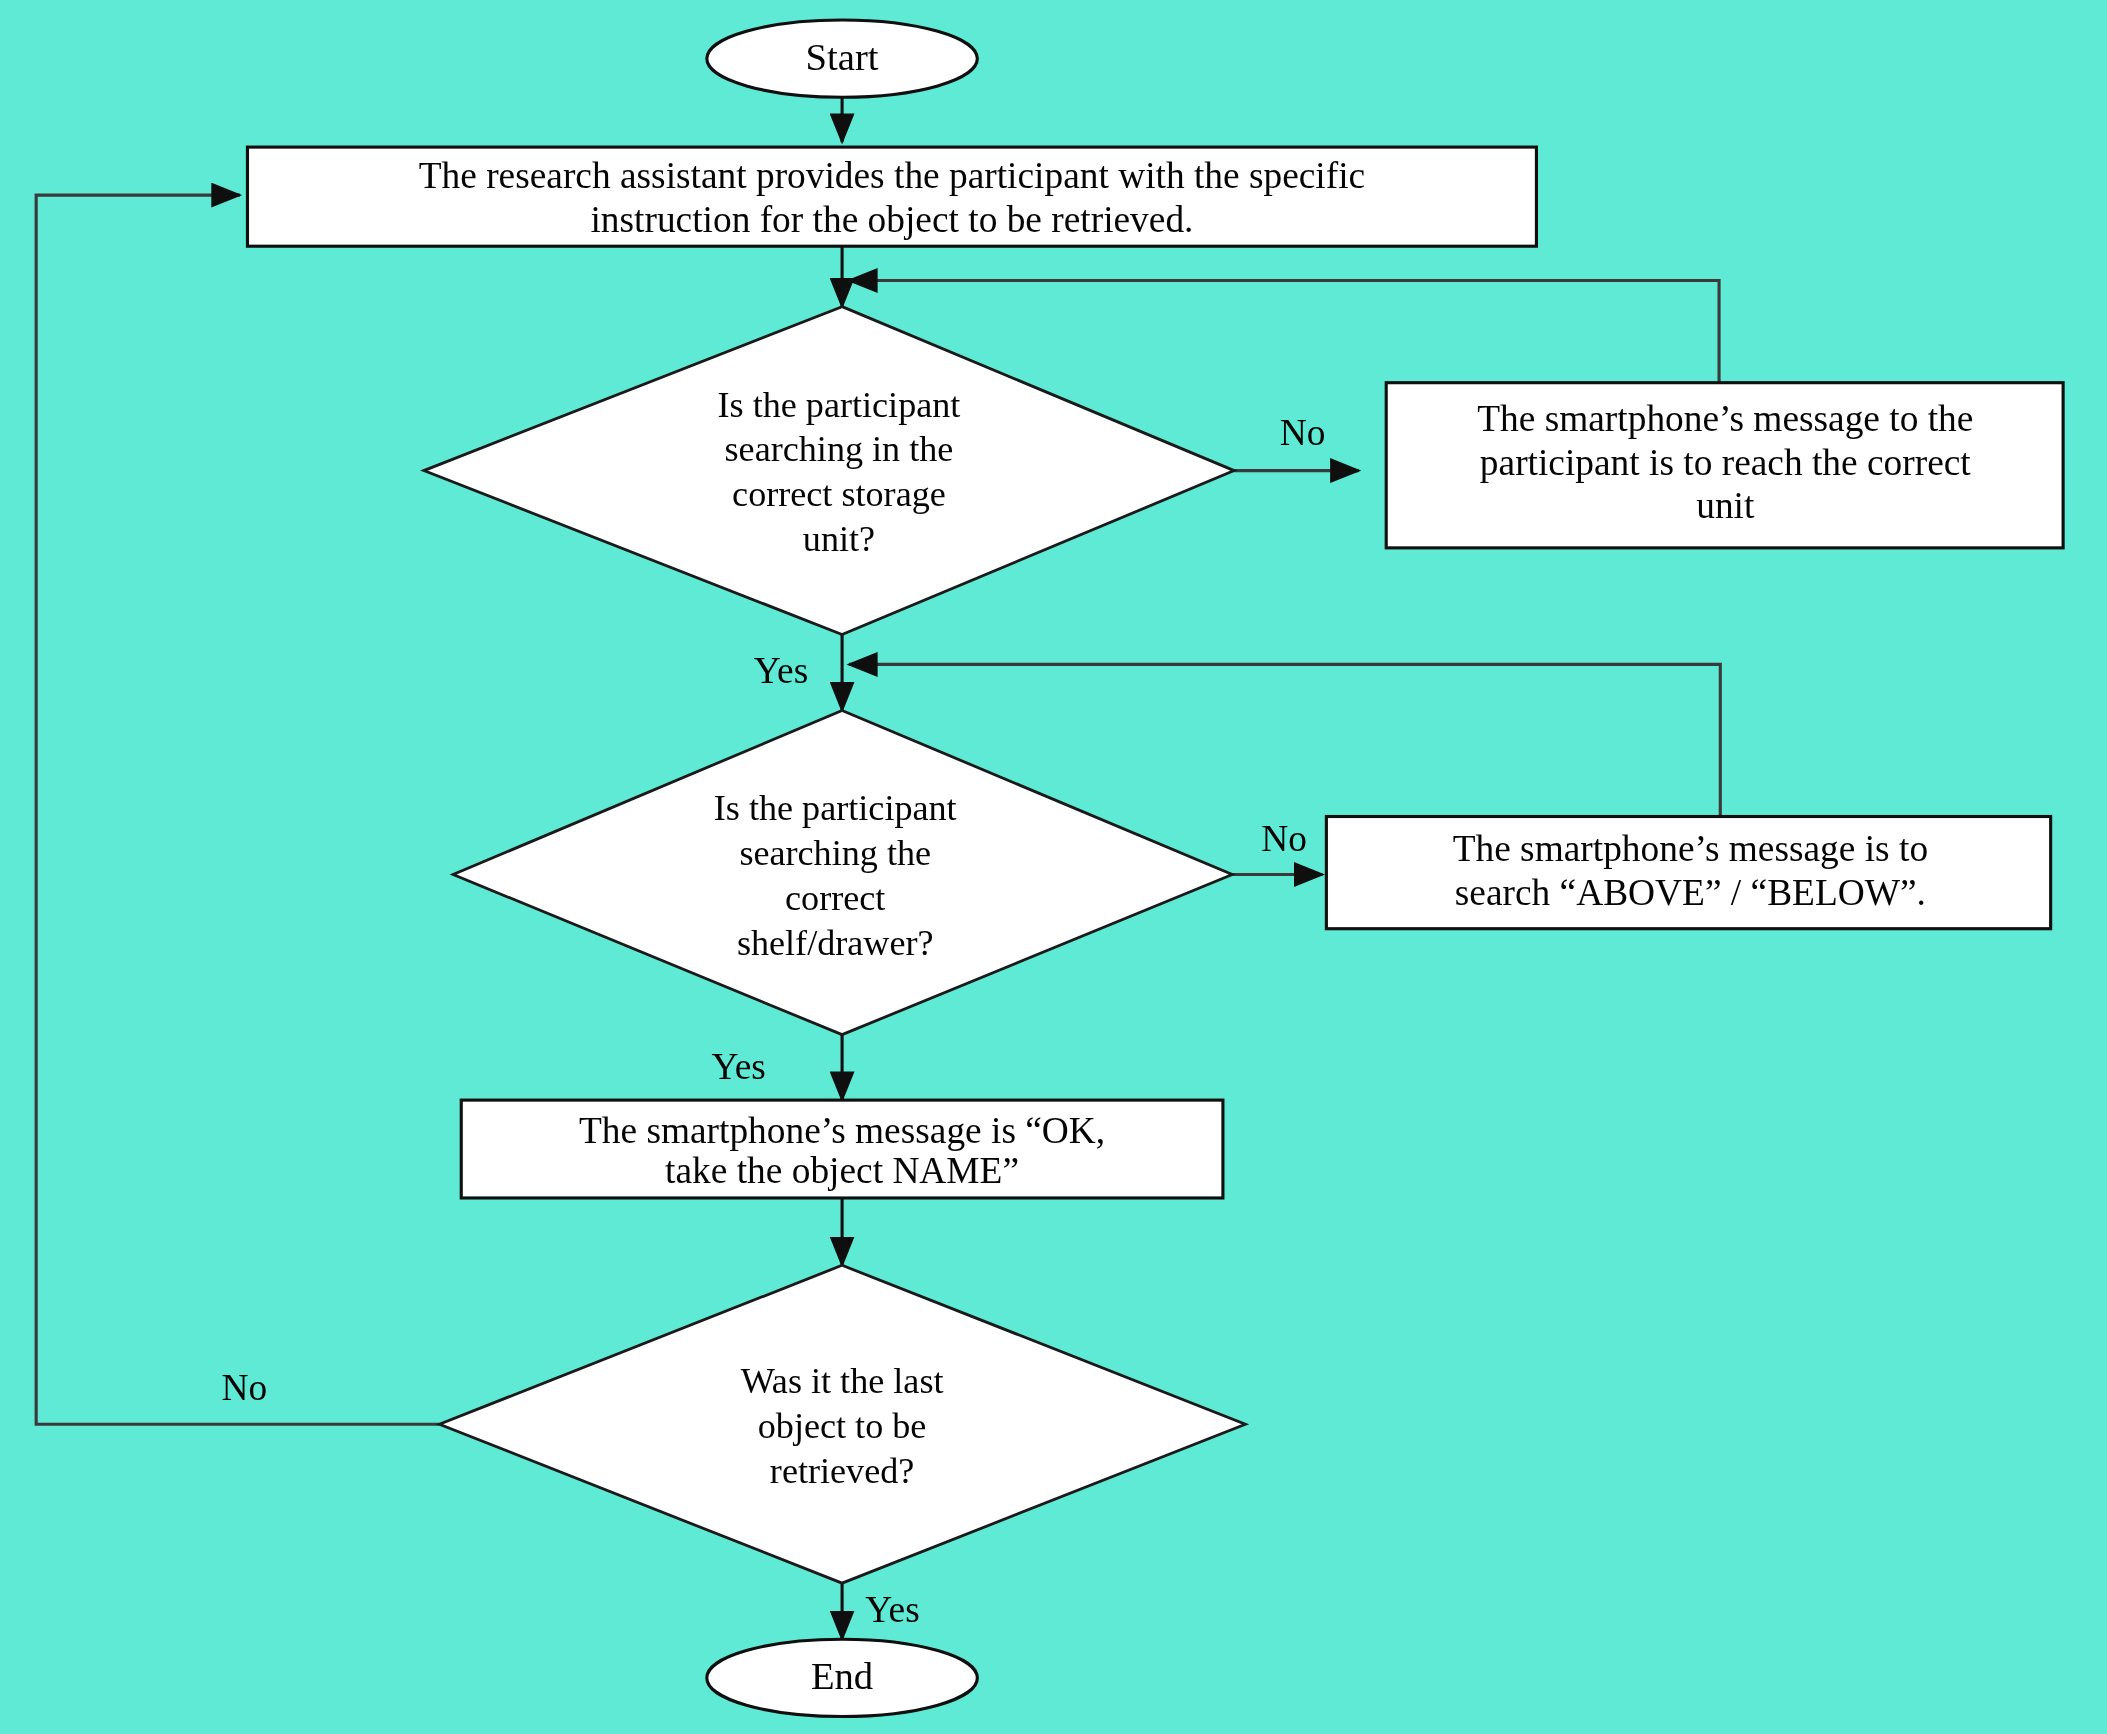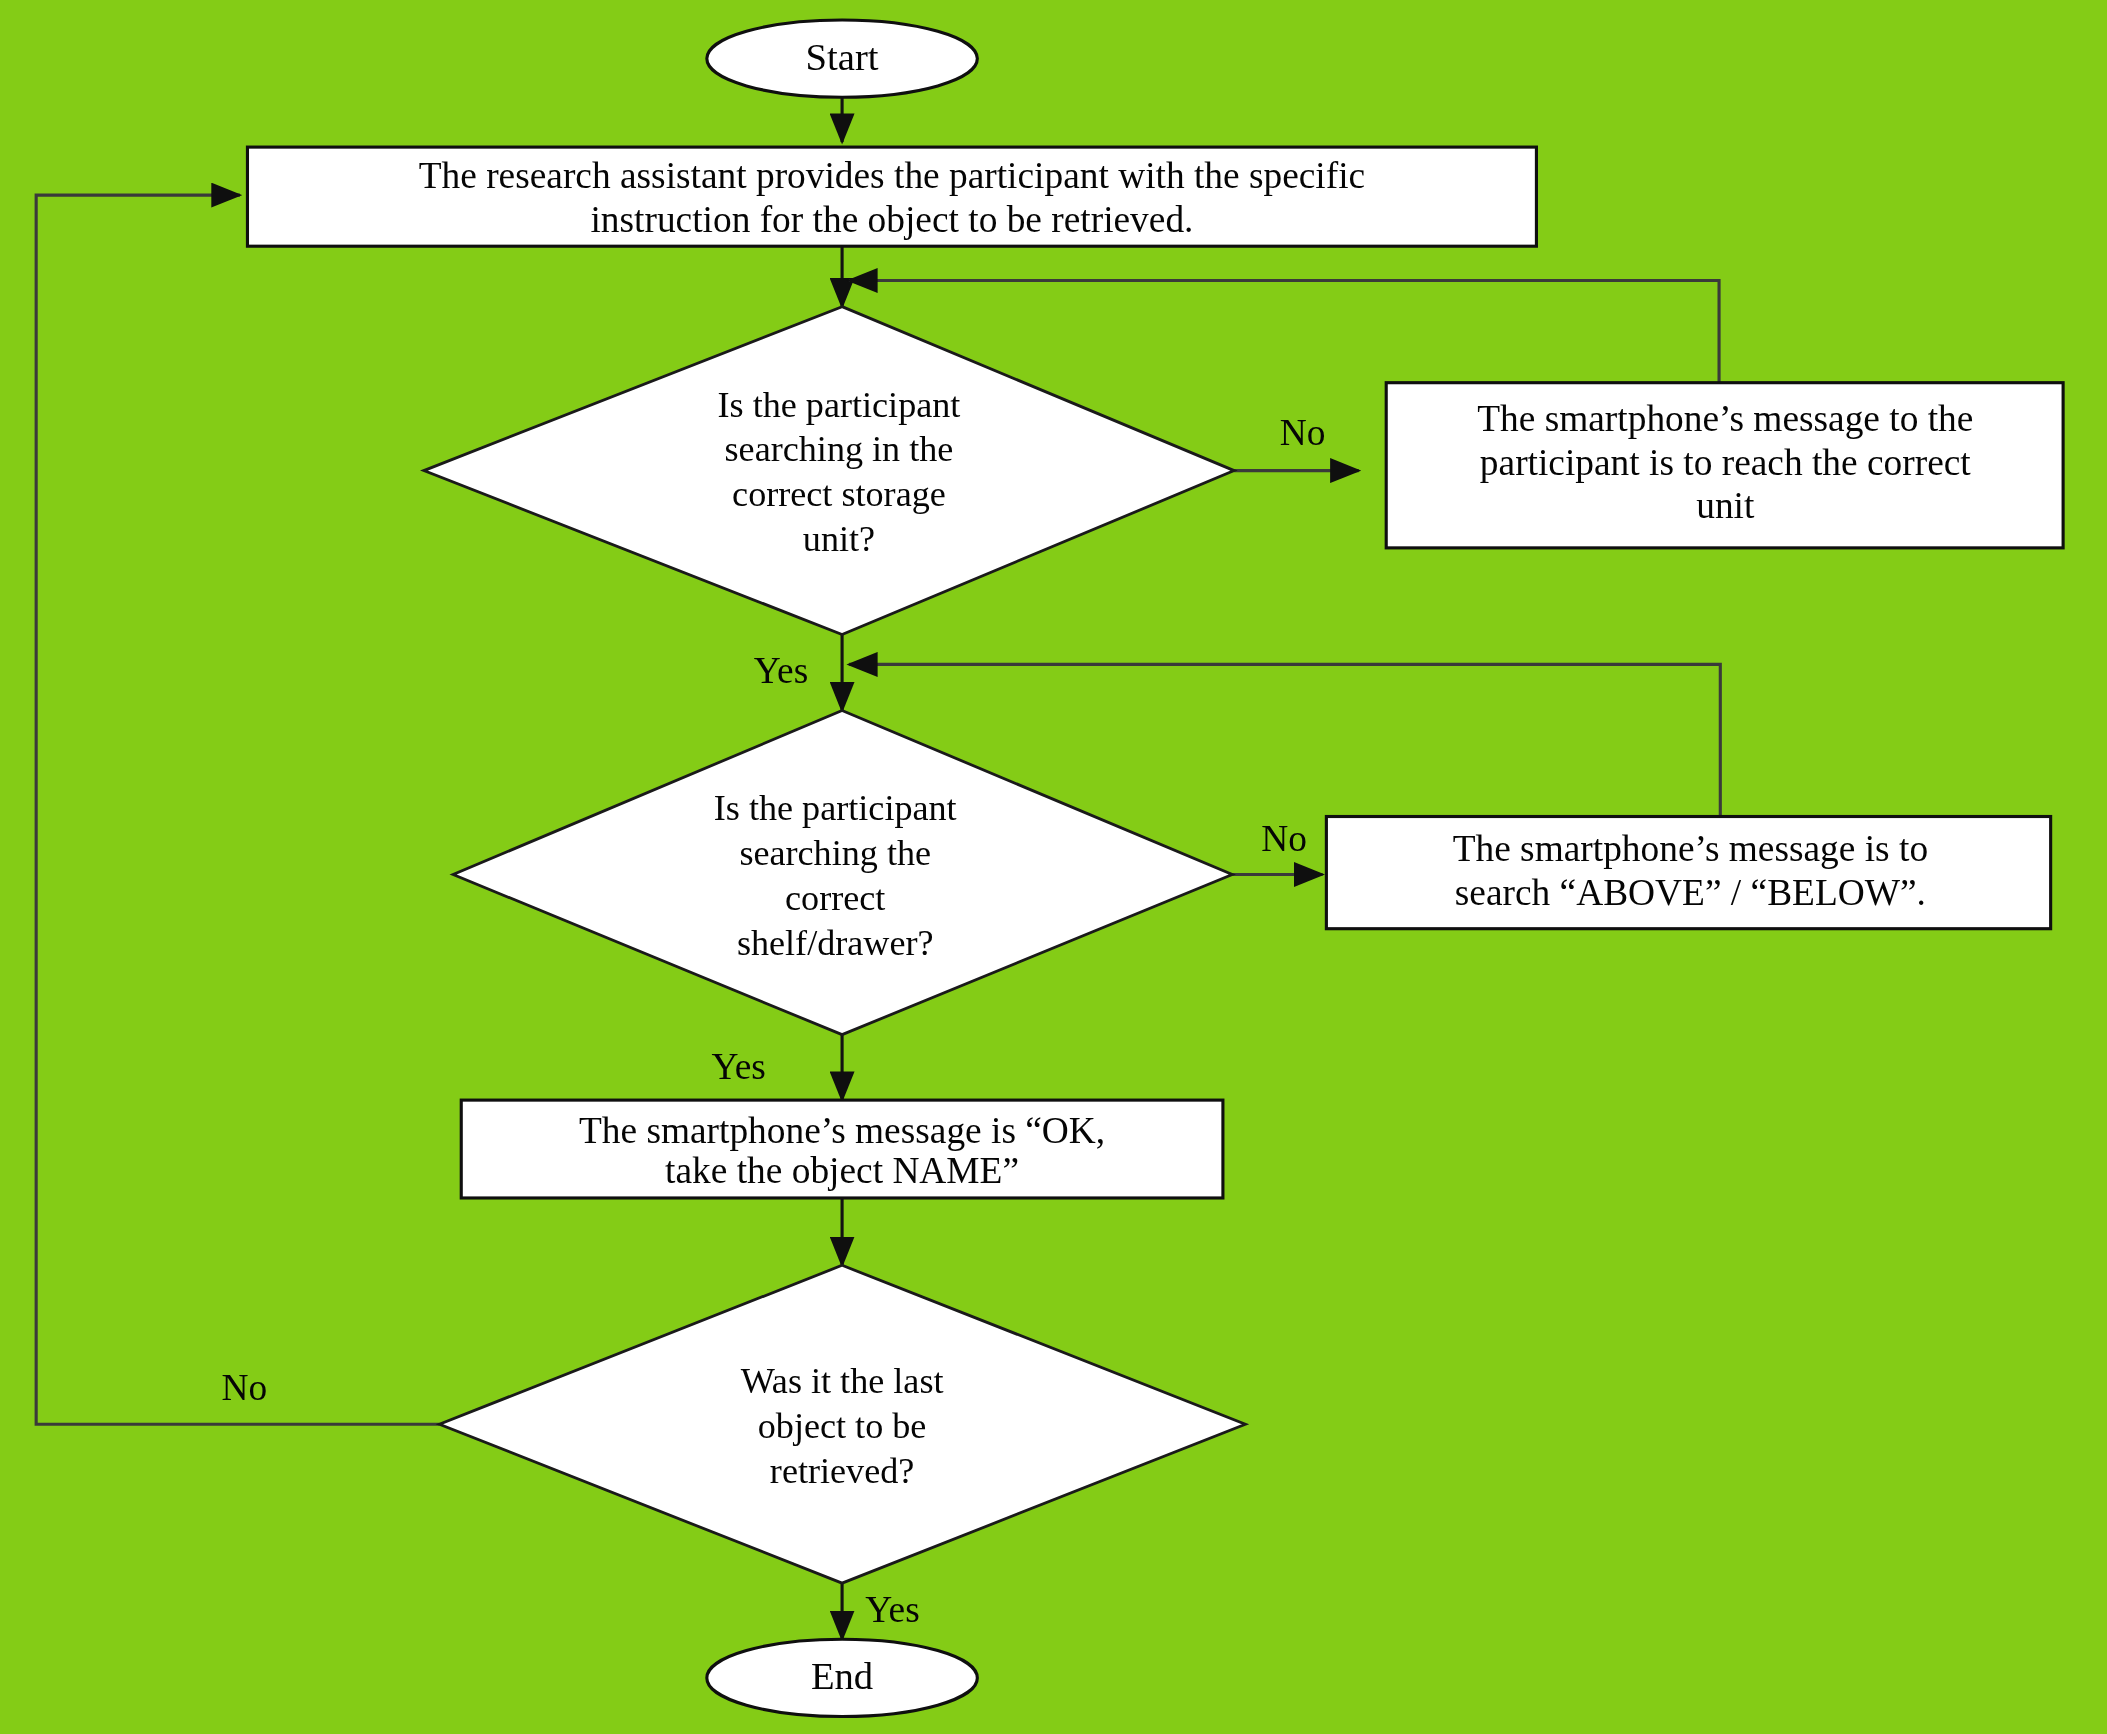--- a/index.html
+++ b/index.html
@@ -11,21 +11,21 @@
   body {
     font-family: "Liberation Serif", "DejaVu Serif", serif;
     width: 2108px;
     height: 1734px;
     overflow: hidden;
   }
   #flow-root {
     position: relative;
     width: 2108px;
     height: 1734px;
-    background: #84cc16;
+    background: #5eead4;
   }
   svg.flow-canvas {
     position: absolute;
     top: 0;
     left: 0;
     width: 2108px;
     height: 1734px;
     display: block;
   }
   .shape-stroke {

